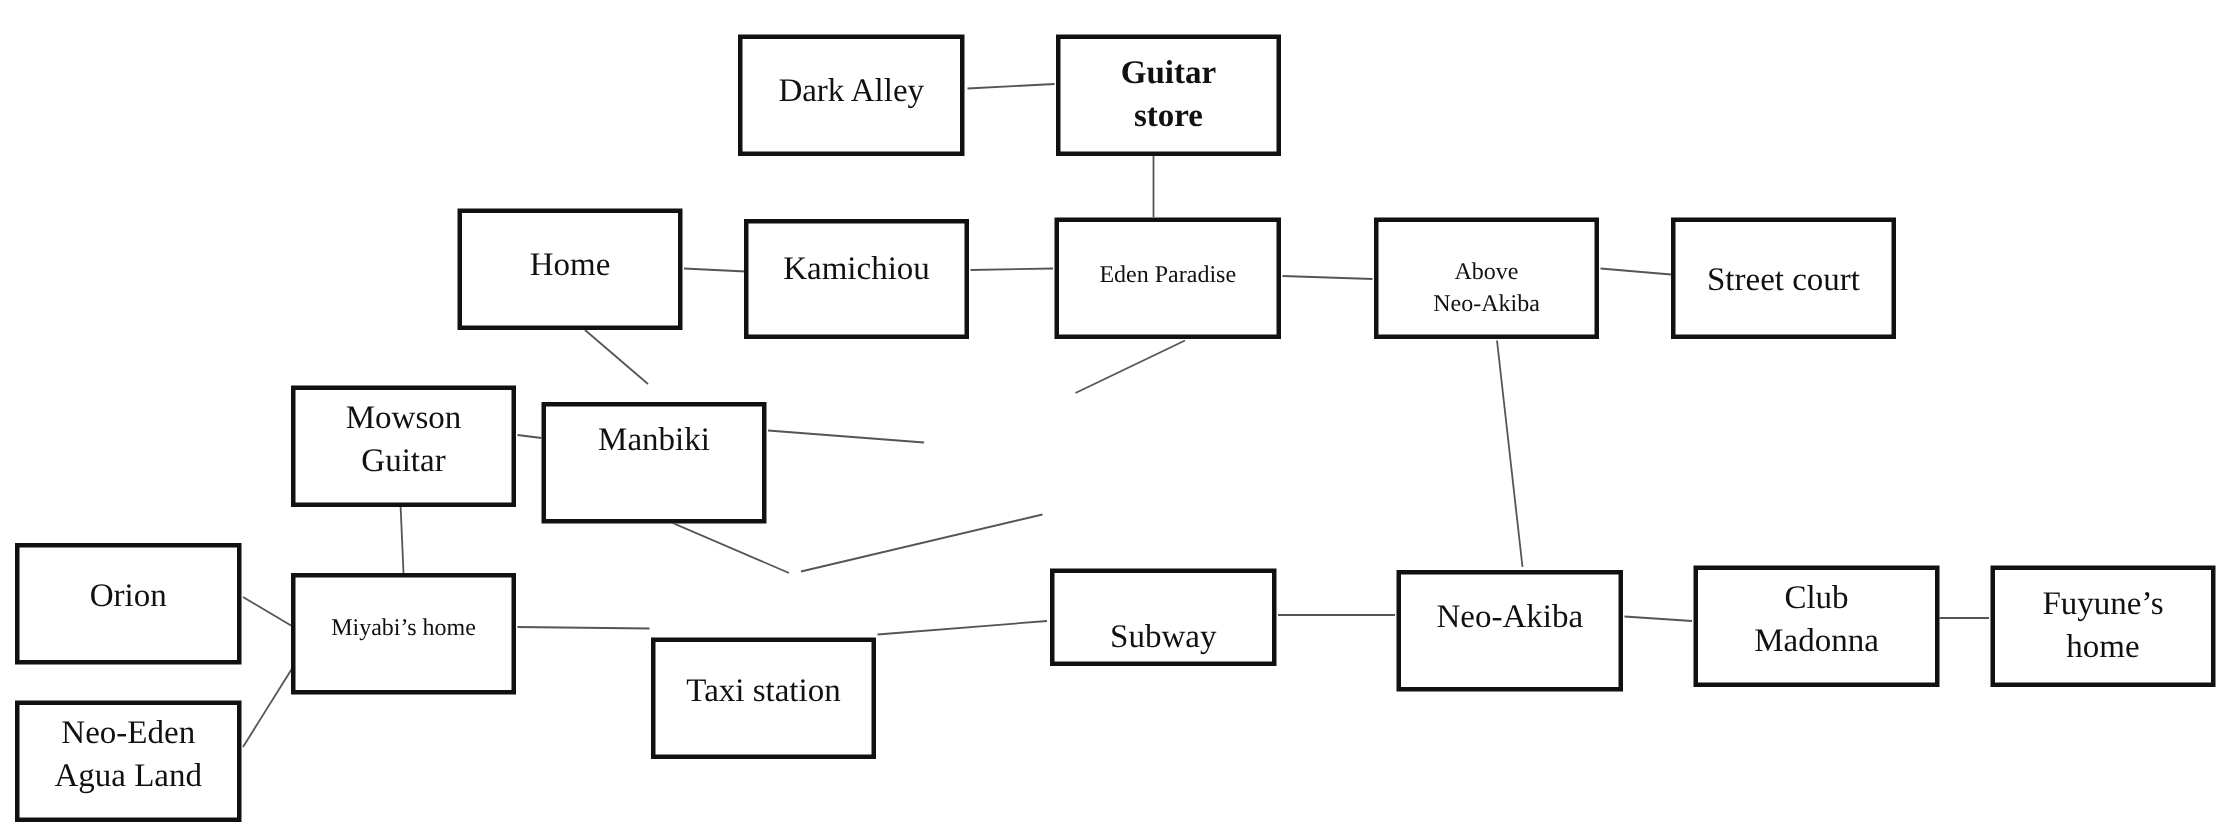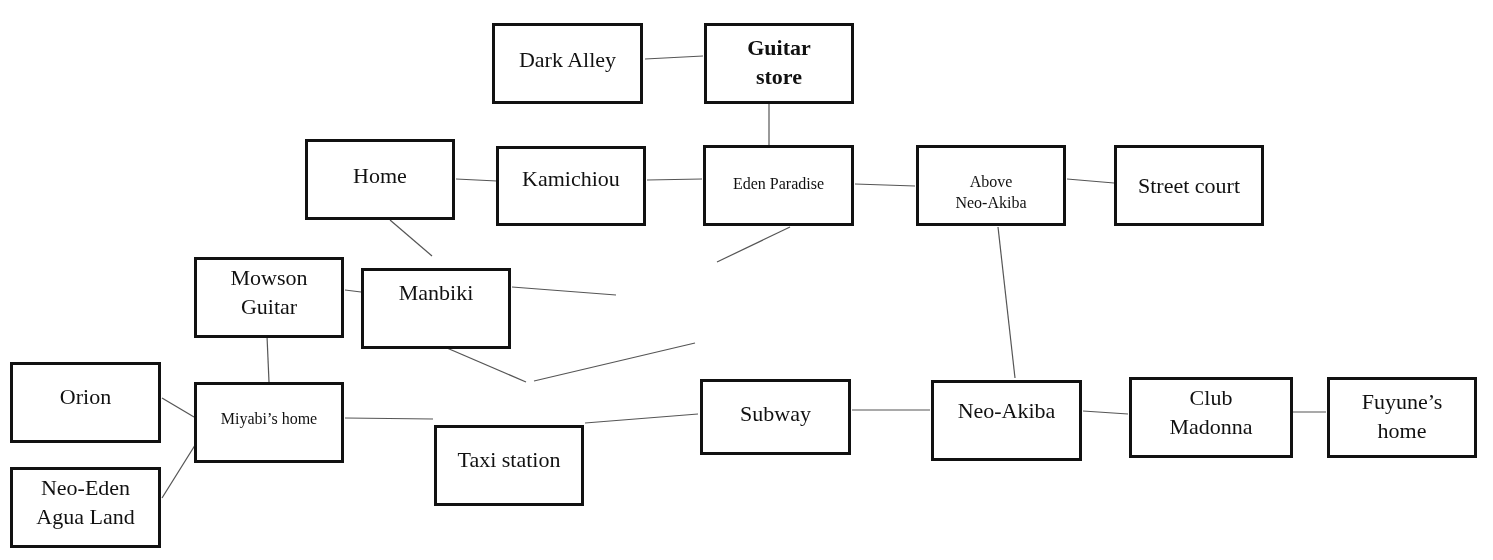--- a/index.html
+++ b/index.html
@@ -89,21 +89,21 @@
   </div>
 
   <div class="node fs-sm" style="left:194px;top:382px;width:150px;height:81px;padding-top:24px;">
     <span>Miyabi’s home</span>
   </div>
 
   <div class="node fs-lg" style="left:434px;top:385px;width:150px;height:81px;padding-top:18px;margin-top:40px;">
     <span>Taxi station</span>
   </div>
 
-  <div class="node fs-lg" style="left:700px;top:379px;width:151px;height:76px;padding-top:18px;">
+  <div class="node fs-lg" style="left:700px;top:379px;width:151px;height:65px;padding-top:28px;">
     <span>Subway</span>
   </div>
 
   <div class="node fs-lg" style="left:931px;top:380px;width:151px;height:81px;padding-top:14px;">
     <span>Neo-Akiba</span>
   </div>
 
   <div class="node fs-lg" style="left:1129px;top:377px;width:164px;height:81px;padding-top:4px;">
     <span>Club</span>
     <span>Madonna</span>

